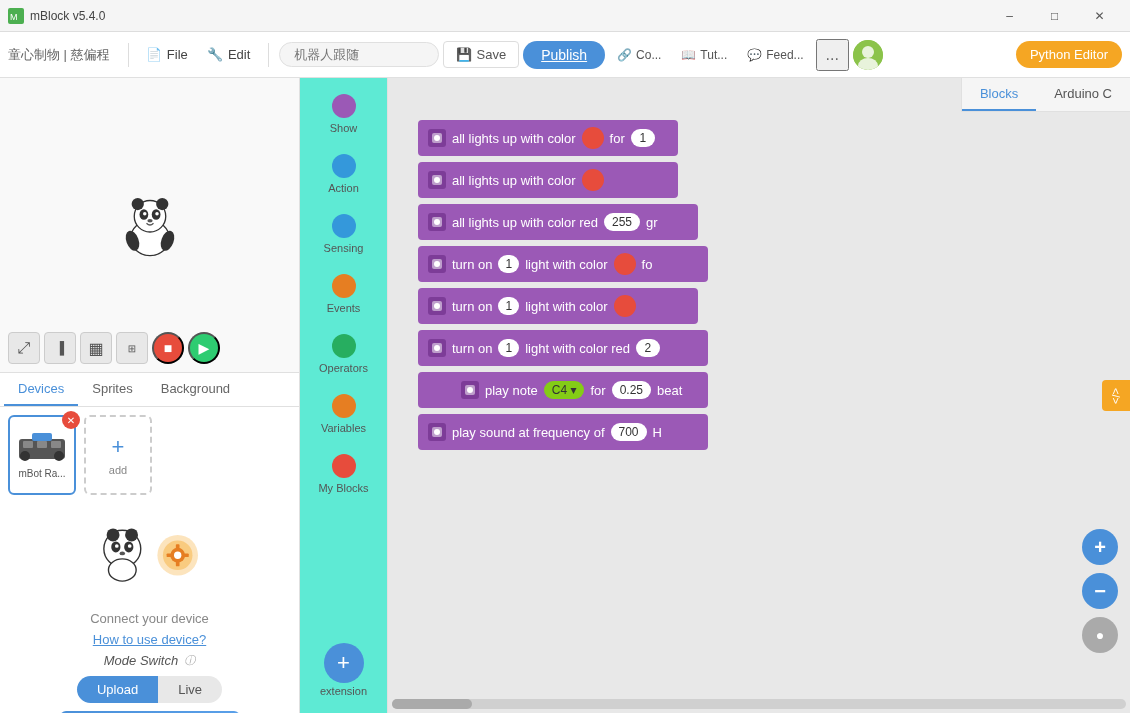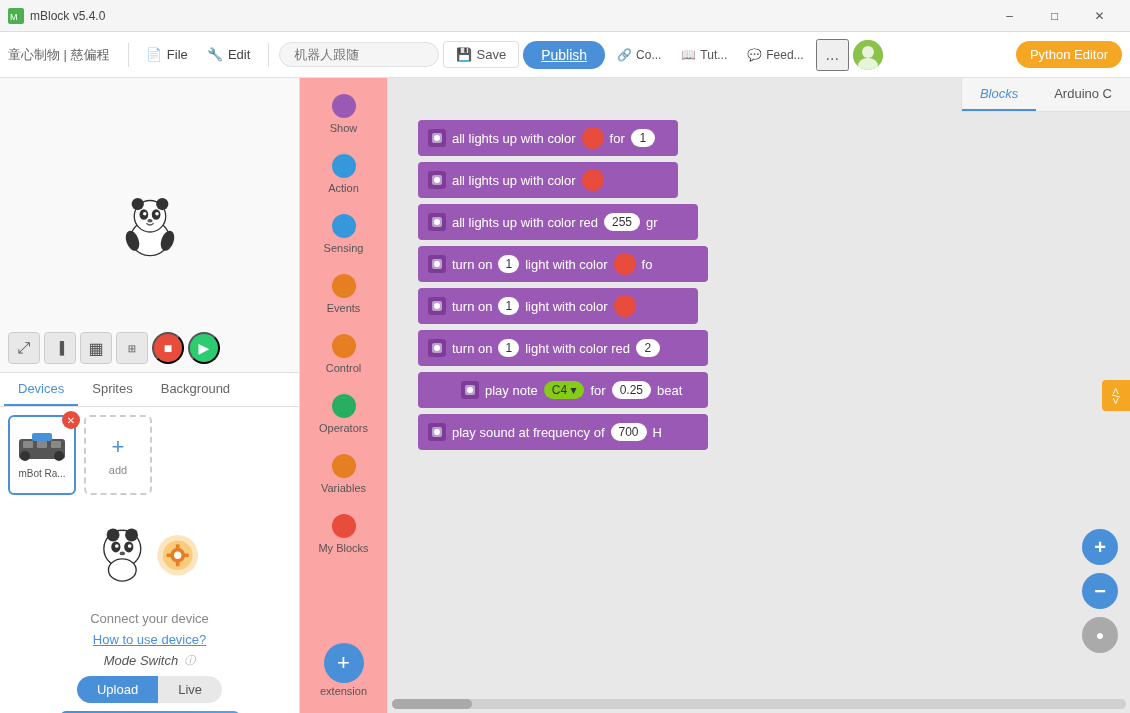--- a/index.html
+++ b/index.html
@@ -160,21 +160,21 @@
     .connect-btn {
       width: 180px; padding: 8px 0; border-radius: 6px;
       background: linear-gradient(to right, #4a90d9, #5aa0e9);
       color: white; font-size: 14px; cursor: pointer; border: none;
       display: flex; align-items: center; justify-content: center; gap: 6px;
     }
 
     
     #palette {
       width: 88px; min-width: 88px;
-      background: #fca5a5;
+      background: #5eead4;
       border-right: 1px solid #e0e0e0;
       display: flex; flex-direction: column;
       overflow-y: auto;
       align-items: center;
       padding: 8px 0;
       gap: 4px;
     }
     .palette-item {
       display: flex; flex-direction: column; align-items: center;
       padding: 8px 4px; cursor: pointer; border-radius: 6px;
@@ -243,21 +243,21 @@
     #workspace-tabs {
       position: absolute; top: 0; right: 0;
       display: flex; background: #f5f5f5;
       border-bottom: 1px solid #e0e0e0;
       border-left: 1px solid #e0e0e0;
     }
     .ws-tab {
       padding: 8px 18px; font-size: 13px; cursor: pointer; color: #555;
       border-bottom: 2px solid transparent;
     }
-    .ws-tab.active { color: #4A90D9; border-bottom: 2px solid #4A90D9; font-style: italic; }
+    .ws-tab.active { color: #4A90D9; border-bottom: 2px solid #4A90D9; }
 
     
     #right-controls {
       position: absolute; right: 12px; bottom: 60px;
       display: flex; flex-direction: column; gap: 8px;
     }
     .ctrl-btn {
       width: 36px; height: 36px; border-radius: 50%;
       background: #4A90D9; color: white;
       display: flex; align-items: center; justify-content: center;
@@ -471,24 +471,20 @@
     </div>
     <div class="palette-item">
       <div class="palette-dot" style="background:#3498DB;"></div>
       <span class="palette-label">Sensing</span>
     </div>
     <div class="palette-item">
       <div class="palette-dot" style="background:#E67E22;"></div>
       <span class="palette-label">Events</span>
     </div>
     <div class="palette-item">
-      <div class="palette-dot" style="background:#E67E22;"></div>
-      <span class="palette-label">Control</span>
-    </div>
-    <div class="palette-item">
       <div class="palette-dot" style="background:#27AE60;"></div>
       <span class="palette-label">Operators</span>
     </div>
     <div class="palette-item">
       <div class="palette-dot" style="background:#E67E22;"></div>
       <span class="palette-label">Variables</span>
     </div>
     <div class="palette-item">
       <div class="palette-dot" style="background:#E74C3C;"></div>
       <span class="palette-label">My Blocks</span>

